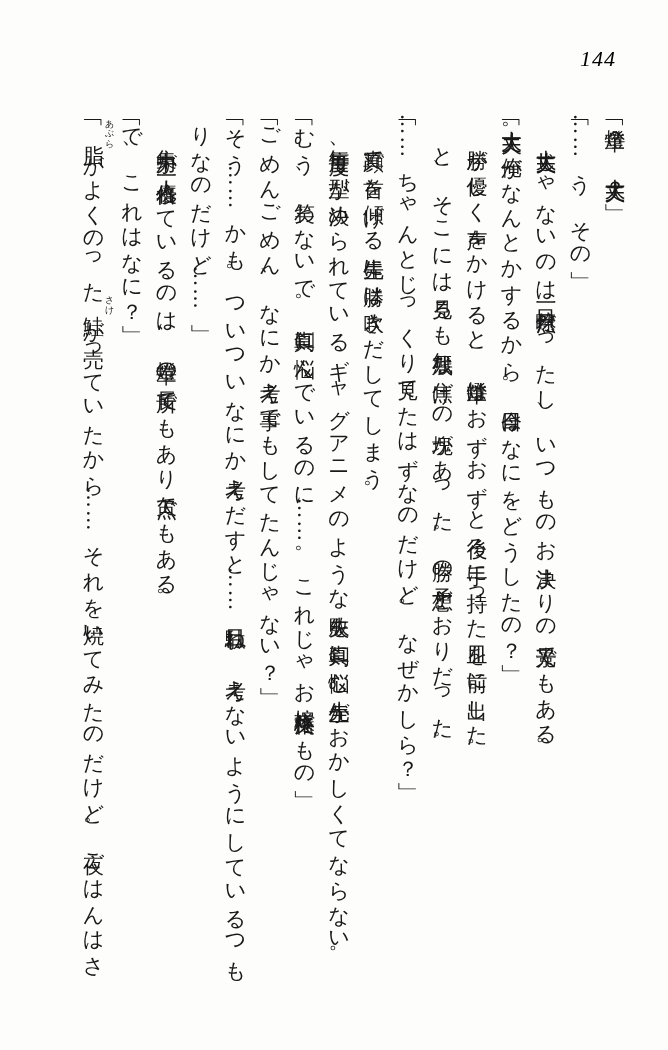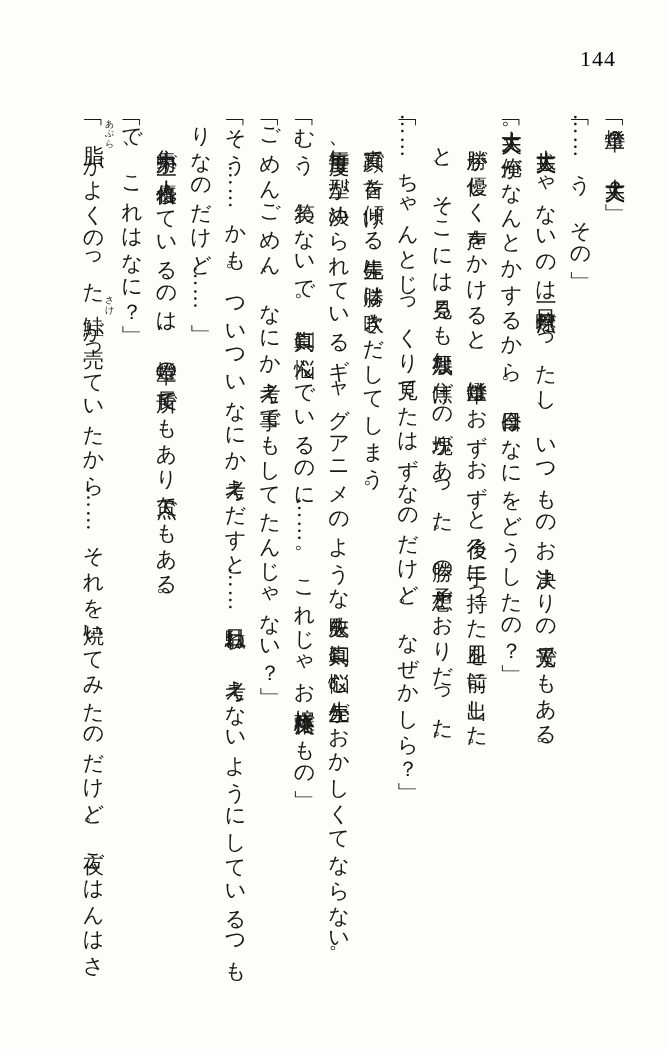--- a/index.html
+++ b/index.html
@@ -16,20 +16,21 @@
     position: relative;
     width: 668px;
     height: 1050px;
     box-sizing: border-box;
   }
   .page-number {
     position: absolute;
     top: 46px;
     right: 52px;
     font-family: "Liberation Serif", "DejaVu Serif", serif;
+    font-style: italic;
     font-size: 22px;
     letter-spacing: 1px;
   }
   .text-area {
     position: absolute;
     top: 112px;
     right: 36px;
     height: 872px;
     writing-mode: vertical-rl;
     text-orientation: mixed;

